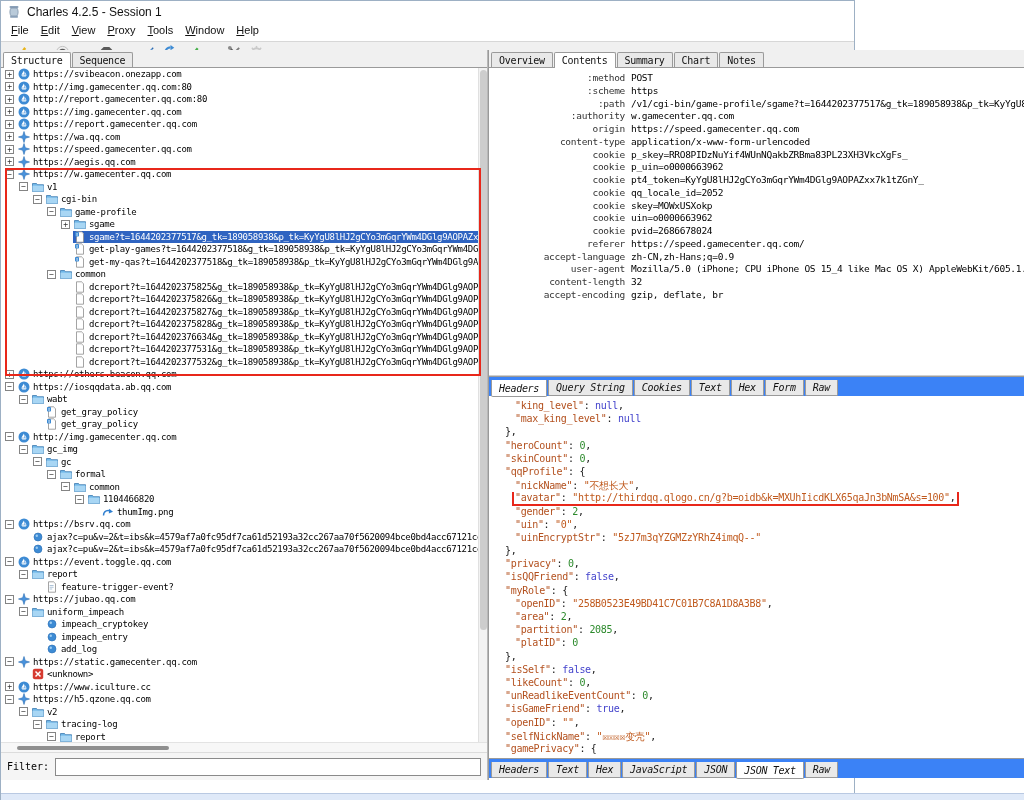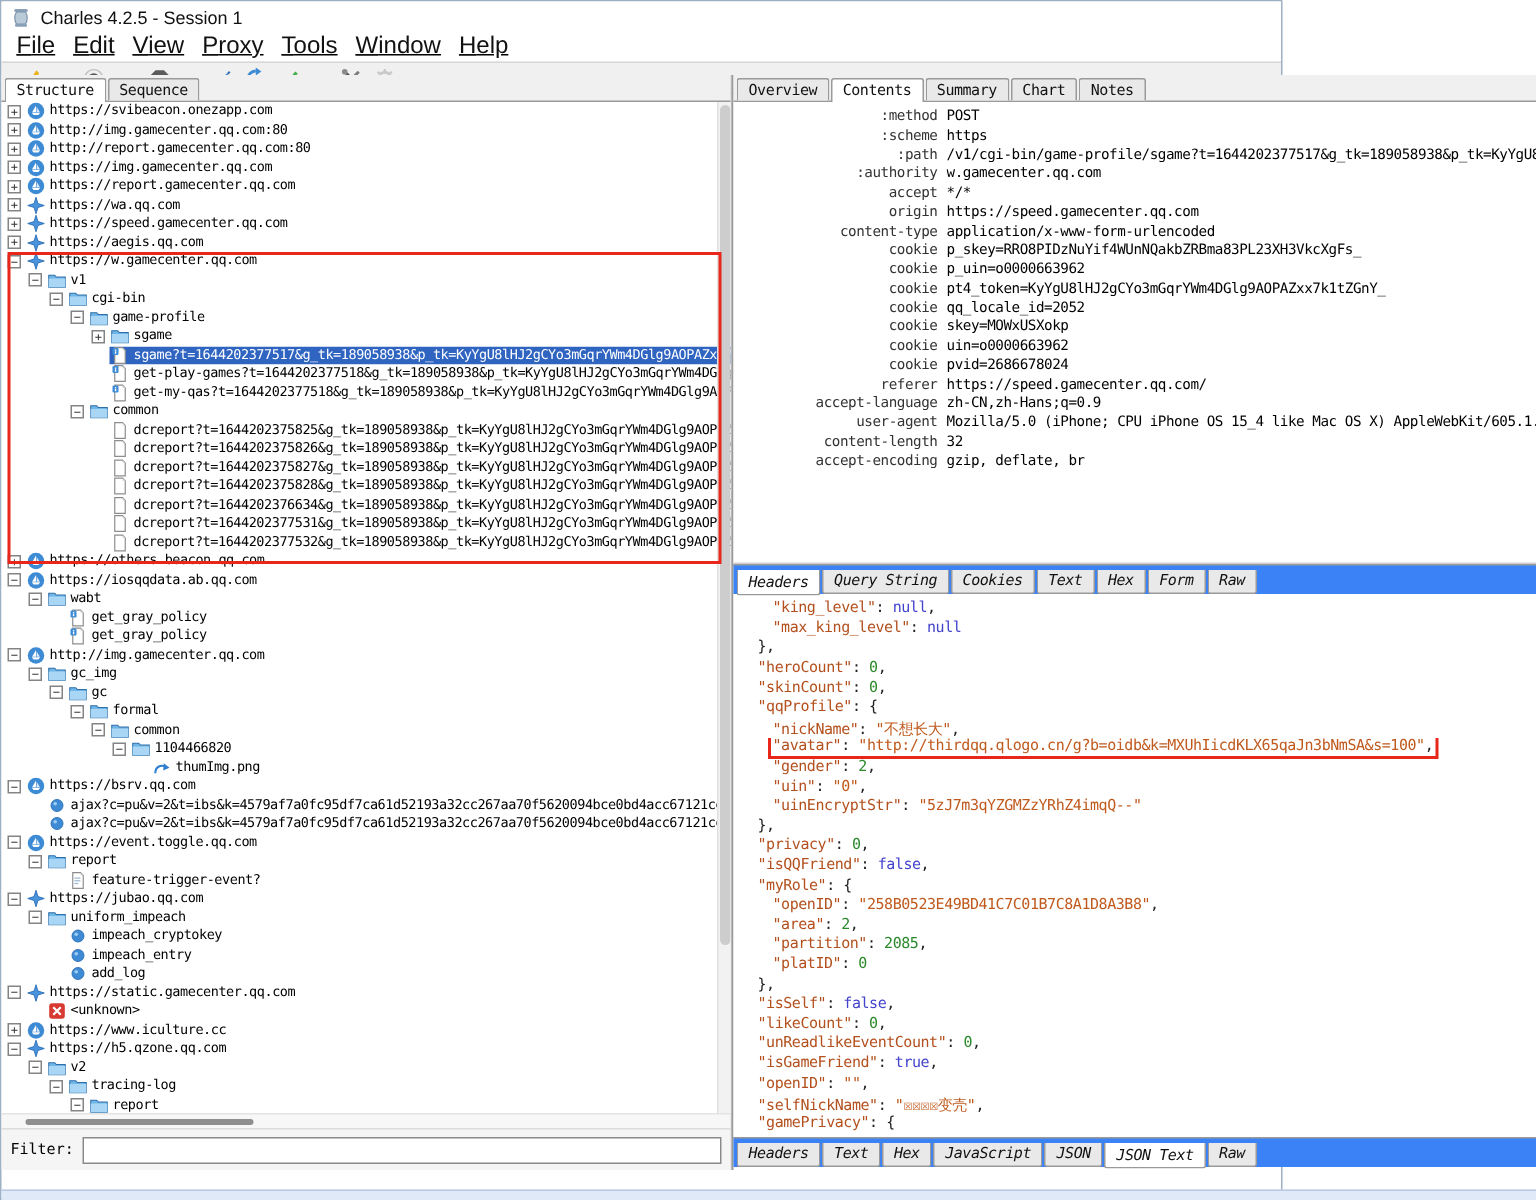--- a/index.html
+++ b/index.html
@@ -6,21 +6,21 @@
   html,body { width:1024px; height:800px; overflow:hidden; background:#fff;
     font-family:"Liberation Sans", sans-serif; }
   #window { position:relative; width:855px; height:800px; border:1px solid #9db0c4; }
 
   
   #titlebar { height:22px; display:flex; align-items:center; padding-left:6px; background:#fff; }
   #app-icon { width:14px; height:14px; margin-right:6px; }
   #title-text { font-size:12px; color:#111; }
 
   
-  #menubar { height:18px; display:flex; align-items:flex-end; padding-left:4px; background:#fff; font-size:16px;text-decoration:underline; }
+  #menubar { height:18px; display:flex; align-items:flex-start; padding-left:4px; background:#fff; font-size:11px; }
   .menu-item { padding:1px 6px; color:#111; cursor:default; }
   .menu-item u { text-decoration:underline; }
 
   
   #toolbar { height:22px; background:#f0f0f0; border-top:1px solid #d7d7d7; border-bottom:1px solid #d2d2d2;
     display:flex; align-items:center; padding-left:8px; }
   .tool-btn { width:22px; height:18px; display:inline-flex; align-items:center; justify-content:center; }
   .tool-btn.gap { margin-left:20px; }
   .tool-btn svg { width:15px; height:15px; }
 
@@ -458,21 +458,20 @@
           <span class="tab active">Contents</span>
           <span class="tab">Summary</span>
           <span class="tab">Chart</span>
           <span class="tab">Notes</span>
         </div>
       <div id="request-area">
           <div class="hrow"><span class="hname">:method</span><span class="hval">POST</span></div>
           <div class="hrow"><span class="hname">:scheme</span><span class="hval">https</span></div>
           <div class="hrow"><span class="hname">:path</span><span class="hval">/v1/cgi-bin/game-profile/sgame?t=1644202377517&amp;g_tk=189058938&amp;p_tk=KyYgU8lHJ2gCYo3mGqrYWm4DGl</span></div>
           <div class="hrow"><span class="hname">:authority</span><span class="hval">w.gamecenter.qq.com</span></div>
-          <div class="hrow"><span class="hname">accept</span><span class="hval">*/*</span></div>
           <div class="hrow"><span class="hname">origin</span><span class="hval">https://speed.gamecenter.qq.com</span></div>
           <div class="hrow"><span class="hname">content-type</span><span class="hval">application/x-www-form-urlencoded</span></div>
           <div class="hrow"><span class="hname">cookie</span><span class="hval">p_skey=RRO8PIDzNuYif4WUnNQakbZRBma83PL23XH3VkcXgFs_</span></div>
           <div class="hrow"><span class="hname">cookie</span><span class="hval">p_uin=o0000663962</span></div>
           <div class="hrow"><span class="hname">cookie</span><span class="hval">pt4_token=KyYgU8lHJ2gCYo3mGqrYWm4DGlg9AOPAZxx7k1tZGnY_</span></div>
           <div class="hrow"><span class="hname">cookie</span><span class="hval">qq_locale_id=2052</span></div>
           <div class="hrow"><span class="hname">cookie</span><span class="hval">skey=MOWxUSXokp</span></div>
           <div class="hrow"><span class="hname">cookie</span><span class="hval">uin=o0000663962</span></div>
           <div class="hrow"><span class="hname">cookie</span><span class="hval">pvid=2686678024</span></div>
           <div class="hrow"><span class="hname">referer</span><span class="hval">https://speed.gamecenter.qq.com/</span></div>

